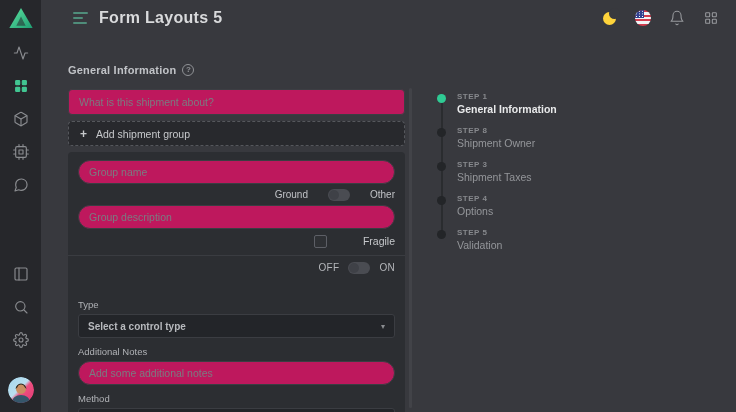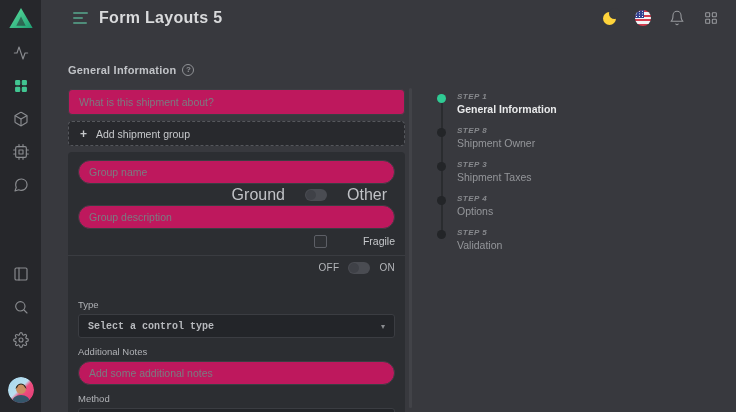--- a/index.html
+++ b/index.html
@@ -52,41 +52,41 @@
   .text-input { width:100%; height:26px; background:#be185d; border:1px solid #3c3e43; border-radius:4px;
     color:#c5c7ca; font-size:10.5px; padding:0 10px; outline:none; font-family:inherit; display:block; }
   .text-input::placeholder { color:#7a7c81; }
   .add-group { margin-top:6px; height:25px; border:1px dashed #55575c; border-radius:4px; background:#28292d;
     display:flex; align-items:center; gap:9px; padding:0 11px; cursor:pointer; }
   .add-group .plus { color:#c7c9cc; font-size:12px; font-weight:bold; line-height:1; }
   .add-group .lbl { color:#c7c9cc; font-size:10.5px; }
   .card { margin-top:6px; background:#2c2e32; border-radius:4px; padding:8px 10px 14px 10px; }
   .card .text-input { height:24px; border-radius:12px; border-color:#3b3d42; }
   .row-end { display:flex; align-items:center; justify-content:flex-end; gap:9px; }
-  .toggle-row { margin:4px 8px; height:13px; font-size:16px; color:#c0c2c6;gap:20px; }
+  .toggle-row { margin:4px 0; height:13px; font-size:10px; color:#c0c2c6;gap:20px; }
   .switch { width:22px; height:12px; border-radius:6px; background:#4a4c52; position:relative; cursor:pointer; }
   .switch .knob { position:absolute; left:1px; top:1px; width:10px; height:10px; border-radius:50%; background:#3f4147; }
   .check-row { margin-top:5px; height:14px; font-size:10.5px; color:#c6c8cb;gap:36px; }
   .checkbox { width:13px; height:13px; border:1px solid #5d5f66; border-radius:2px; background:#2f3135; cursor:pointer; }
   .divider { height:1px; background:#3a3c41; margin:7px -10px 0 -10px; }
   .card-section-title { margin-top:7px; font-size:10.5px; font-weight:bold; color:#c9cbce; }
   .onoff-row { margin:5px 0 25px 0; height:13px; font-size:10px; color:#b4b6ba; letter-spacing:.3px;text-align:right; }
   .field-label { margin:8px 0 4px 0; font-size:9.5px; color:#b0b2b6; }
   .select { height:24px; display:flex; align-items:center; justify-content:space-between; padding:0 9px;
     background:#232529; border:1px solid #3b3d42; border-radius:3px; cursor:pointer; }
-  .select .sel-txt { color:#b7b9bd; font-size:10px; font-weight:bold;font-family:Liberation Mono, monospace; }
+  .select .sel-txt { color:#b7b9bd; font-size:10px; font-weight:bold; }
   .select .caret { color:#8a8c90; font-size:8px; }
   .vscroll { position:absolute; left:409px; top:88px; width:3px; height:320px; background:#55575c; opacity:.35; border-radius:2px; }
   
   .stepper { position:absolute; left:437px; top:92px; width:170px; }
   .stepper .connector { position:absolute; left:3.5px; top:6px; width:2px; height:136px; background:#2a2c2f; }
   .step { position:relative; padding-left:20px; margin-bottom:11px; cursor:pointer; }
   .step .dot { position:absolute; left:0; top:2px; width:9px; height:9px; border-radius:50%; background:#232528; z-index:1; }
   .step.active .dot { background:#2fcb94; }
-  .step-label { font-size:8px; line-height:9px; font-weight:bold; letter-spacing:.5px; color:#87898d; margin-bottom:2px;font-style:italic; }
+  .step-label { font-size:8px; line-height:9px; font-weight:bold; letter-spacing:.5px; color:#87898d; margin-bottom:2px; }
   .step-title { font-size:10.5px; line-height:12px; color:#94969a; }
   .step.active .step-title { color:#e9eaeb; font-weight:bold; }
 </style>
 </head>
 <body>
 
 <aside class="sidebar">
   <div class="logo">
     <svg viewBox="0 0 36 32" width="28" height="26">
       <defs>

